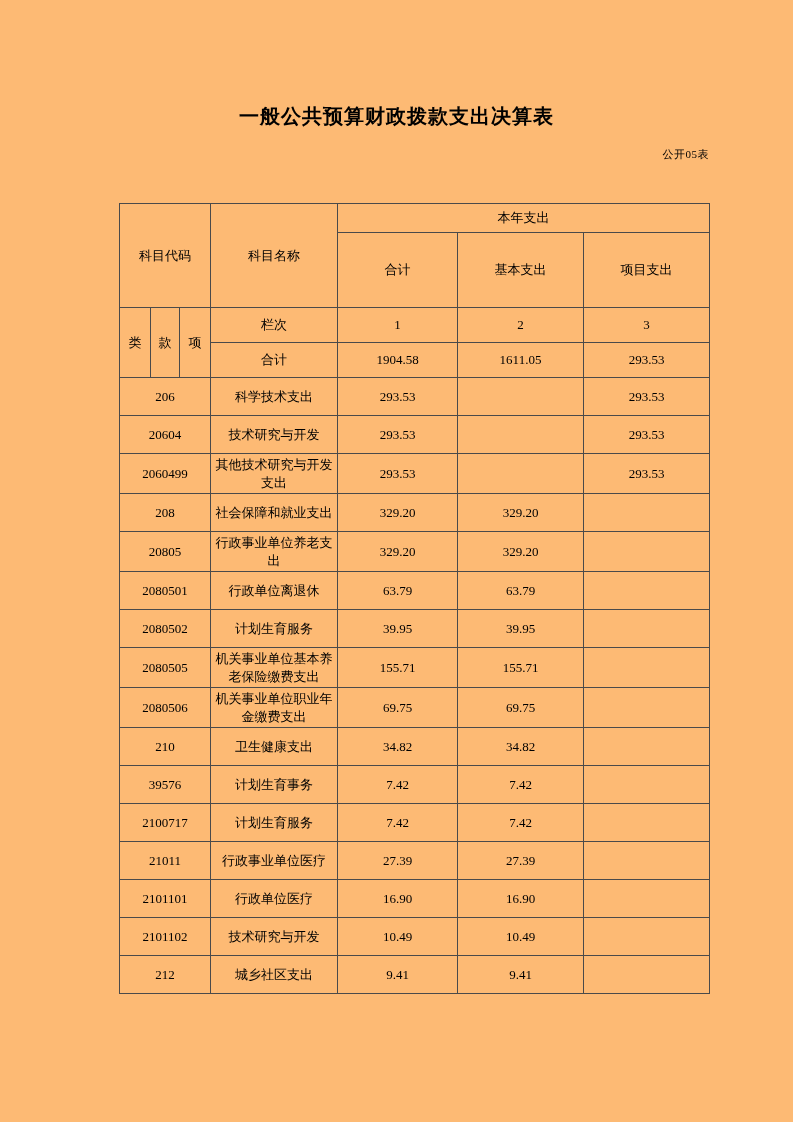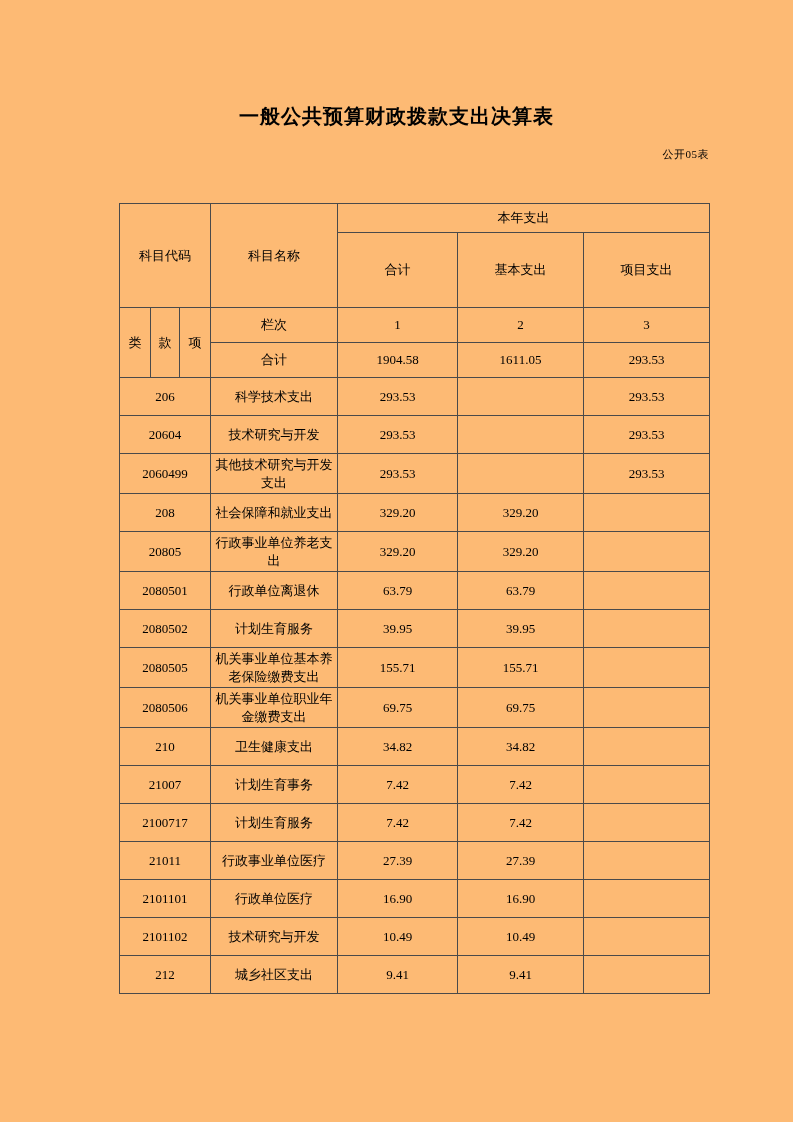--- a/index.html
+++ b/index.html
@@ -192,21 +192,21 @@
       <td></td>
     </tr>
         <tr>
       <td class="code-cell" colspan="3">210</td>
       <td class="name-cell">卫生健康支出</td>
       <td>34.82</td>
       <td>34.82</td>
       <td></td>
     </tr>
         <tr>
-      <td class="code-cell" colspan="3">21007</td>
+      <td class="code-cell" colspan="3">39576</td>
       <td class="name-cell">计划生育事务</td>
       <td>7.42</td>
       <td>7.42</td>
       <td></td>
     </tr>
         <tr>
       <td class="code-cell" colspan="3">2100717</td>
       <td class="name-cell">计划生育服务</td>
       <td>7.42</td>
       <td>7.42</td>

